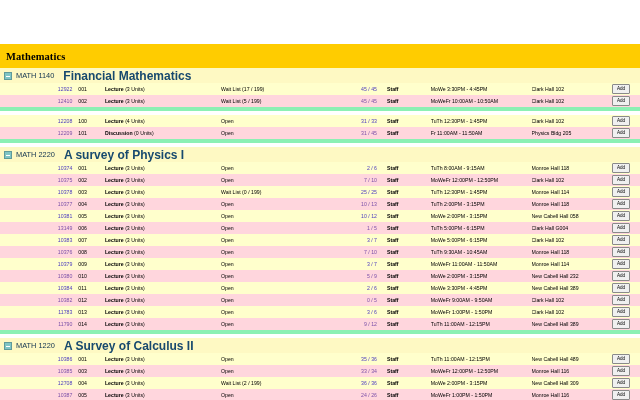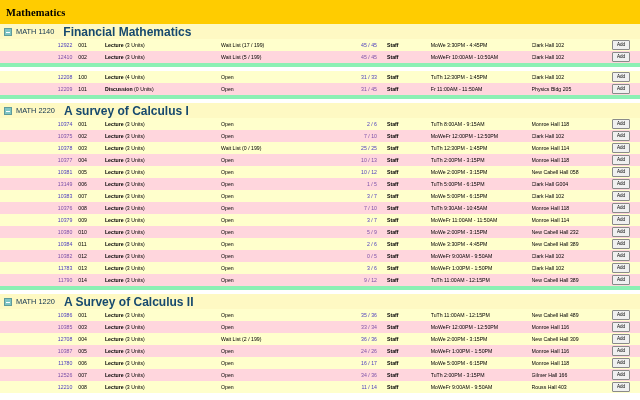--- a/index.html
+++ b/index.html
@@ -15,20 +15,21 @@
   }
 
   
   .dept-banner {
     background: #ffcc00;
     height: 24px;
     display: flex;
     align-items: center;
     padding-left: 6px;
     box-sizing: border-box;
+    margin-top: 44px;
   }
   .dept-title {
     font-family: "Liberation Serif", serif;
     font-weight: bold;
     font-size: 10.5px;
     color: #000;
     letter-spacing: 0.1px;
   }
 
   
@@ -200,21 +201,21 @@
             </div>
           </div>
         </div>
         <div class="block-footer"></div>
         <div class="block-gap"></div>
       </div>
       <div class="course-block">
         <div class="course-header">
           <span class="toggle-icon"></span>
           <span class="course-code">MATH 2220</span>
-          <span class="course-name">A survey of Calculus I</span>
+          <span class="course-name">A survey of Physics I</span>
         </div>
         <div class="sections">
           <div class="row odd">
             <div class="cell c-class"><span class="link">10374</span></div>
             <div class="cell c-section"><span>001</span></div>
             <div class="cell c-comp"><span>Lecture</span> <span class="comp-units">(3 Units)</span></div>
             <div class="cell c-status"><span>Open</span></div>
             <div class="cell c-seats"><span class="link">2 / 6</span></div>
             <div class="cell c-instr"><span>Staff</span></div>
             <div class="cell c-time"><span>TuTh 8:00AM - 9:15AM</span></div>

